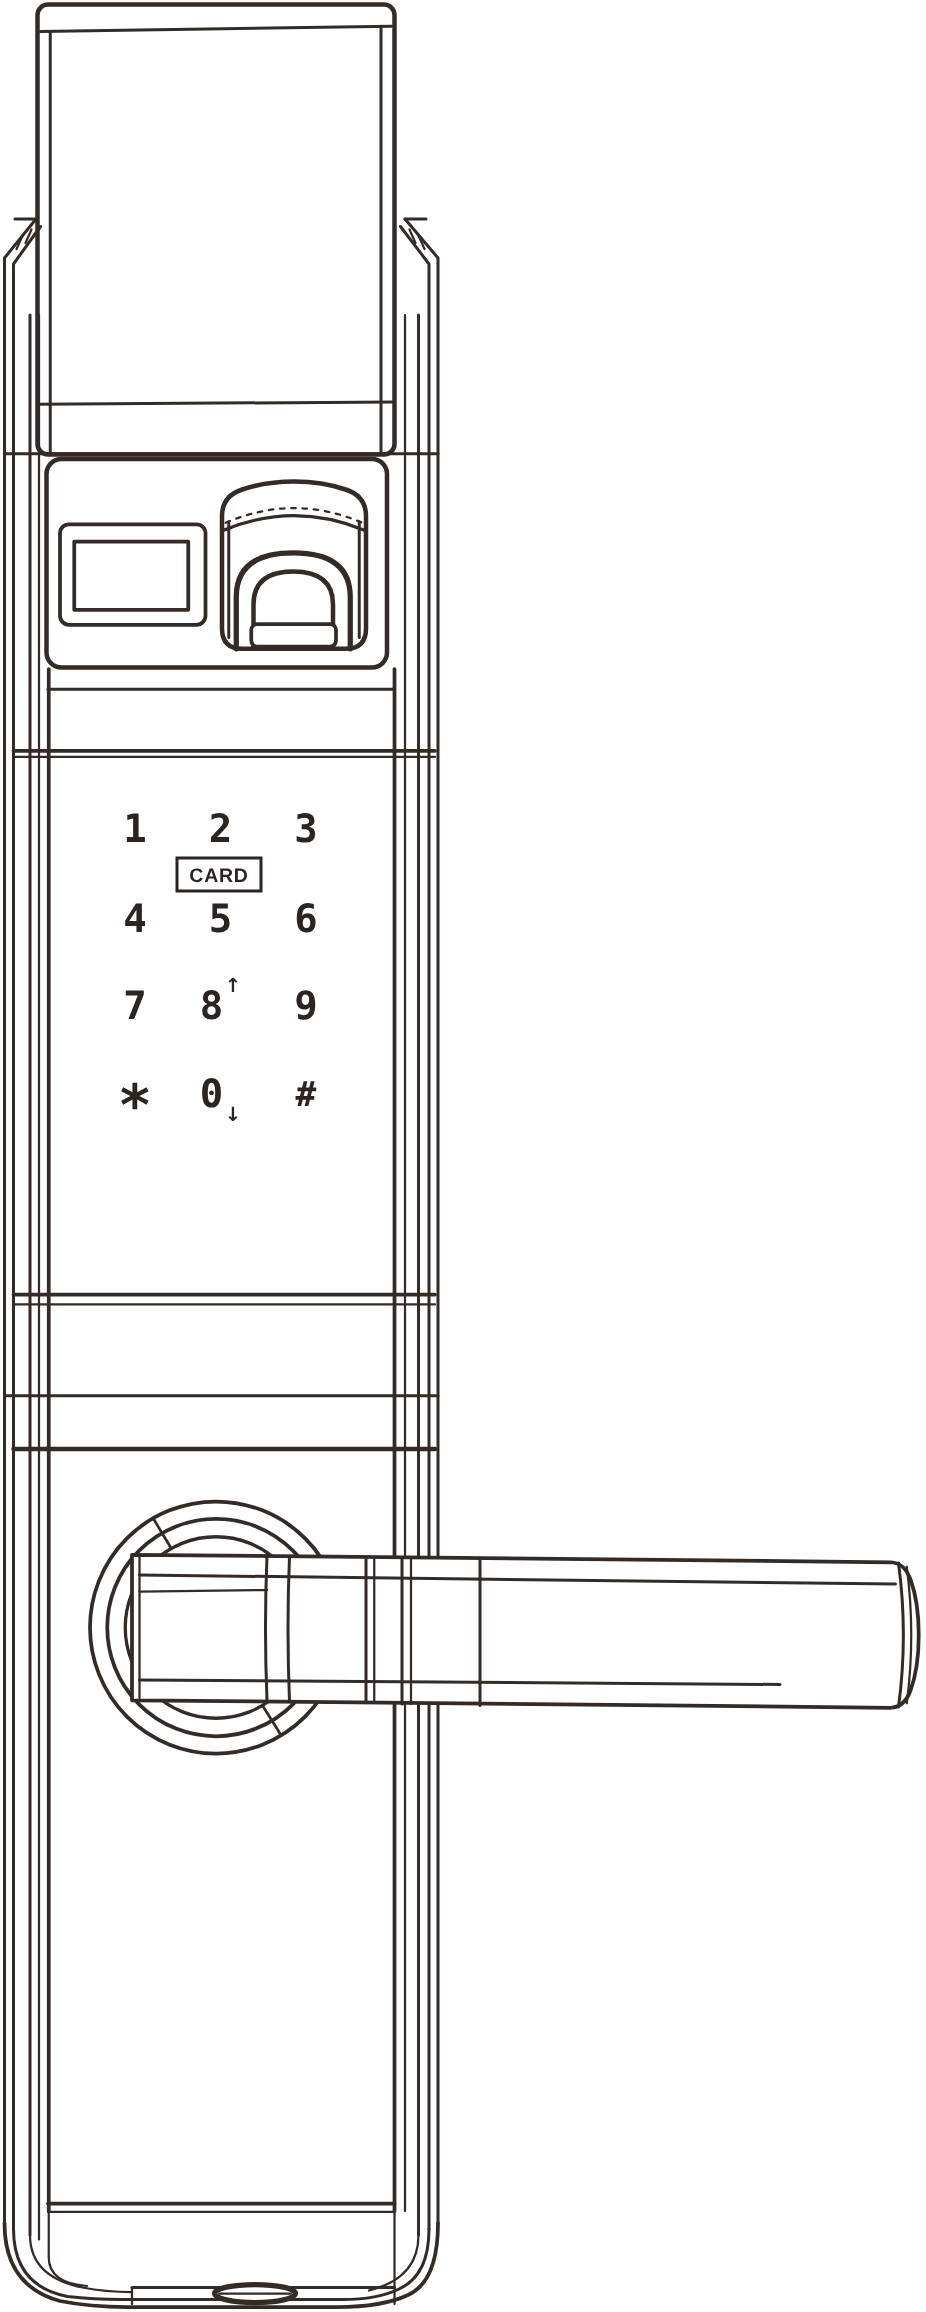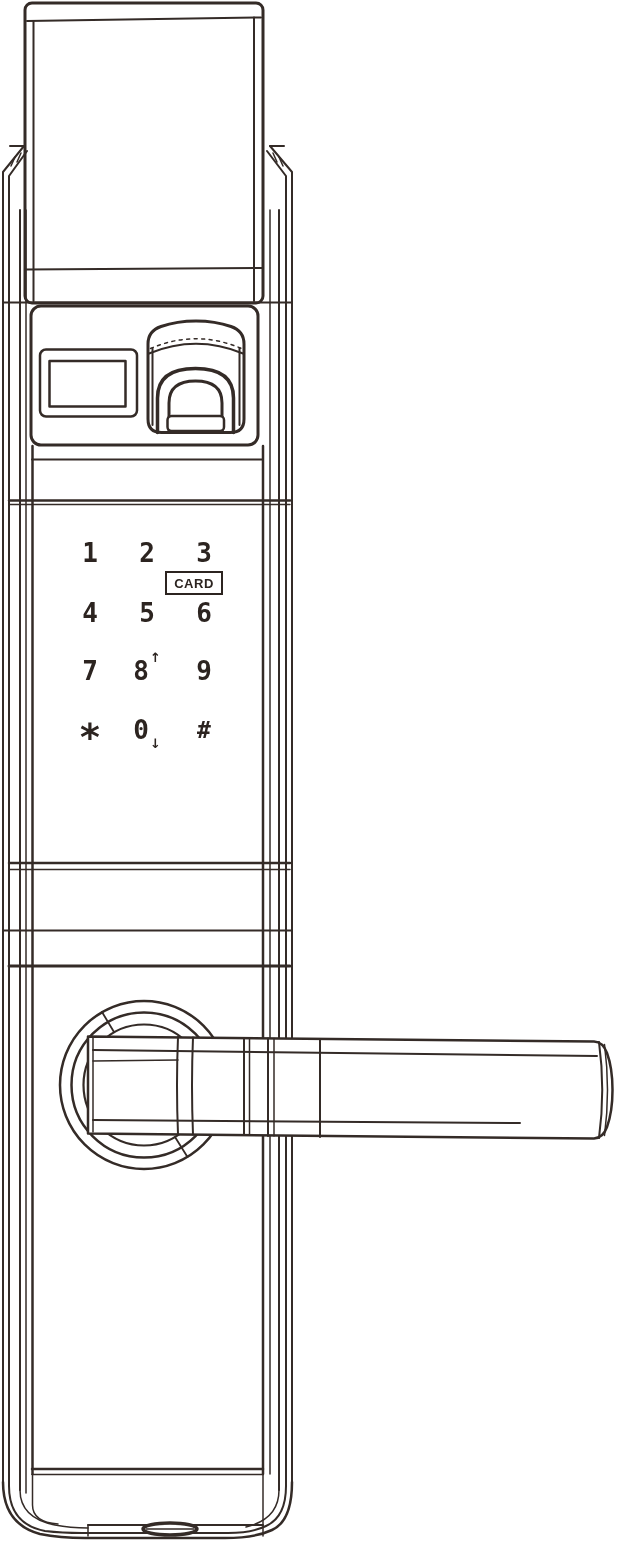--- a/index.html
+++ b/index.html
@@ -14,21 +14,21 @@
   .key .arrow{font-size:13px;line-height:1;margin-left:1px;
               font-family:"DejaVu Sans","Liberation Sans",sans-serif;}
   .key.arrow-up .arrow{align-self:flex-start;margin-top:-1px;}
   .key.arrow-down .arrow{align-self:flex-end;margin-bottom:-1px;}
   .key.key-star .glyph{font-size:38px;position:relative;top:7px;}
   .key.key-hash .glyph{font-size:23px;}
   
   .card-box{position:absolute;left:117px;top:571px;width:58px;height:24px;box-sizing:border-box;
             border:2.5px solid #2c2420;display:flex;align-items:center;justify-content:center;
             color:#2c2420;font-family:"Liberation Sans","DejaVu Sans",sans-serif;
-            font-weight:bold;font-size:13px;letter-spacing:0.5px;margin-left:48px;}
+            font-weight:bold;font-size:13px;letter-spacing:0.5px;}
 </style>
 </head>
 <body>
 
 <div class="stage">
 
 <svg width="617" height="1541" viewBox="0 0 617 1541" fill="none" stroke="#342b27" stroke-width="2" stroke-linecap="round" stroke-linejoin="round">
 
   <g>
 

